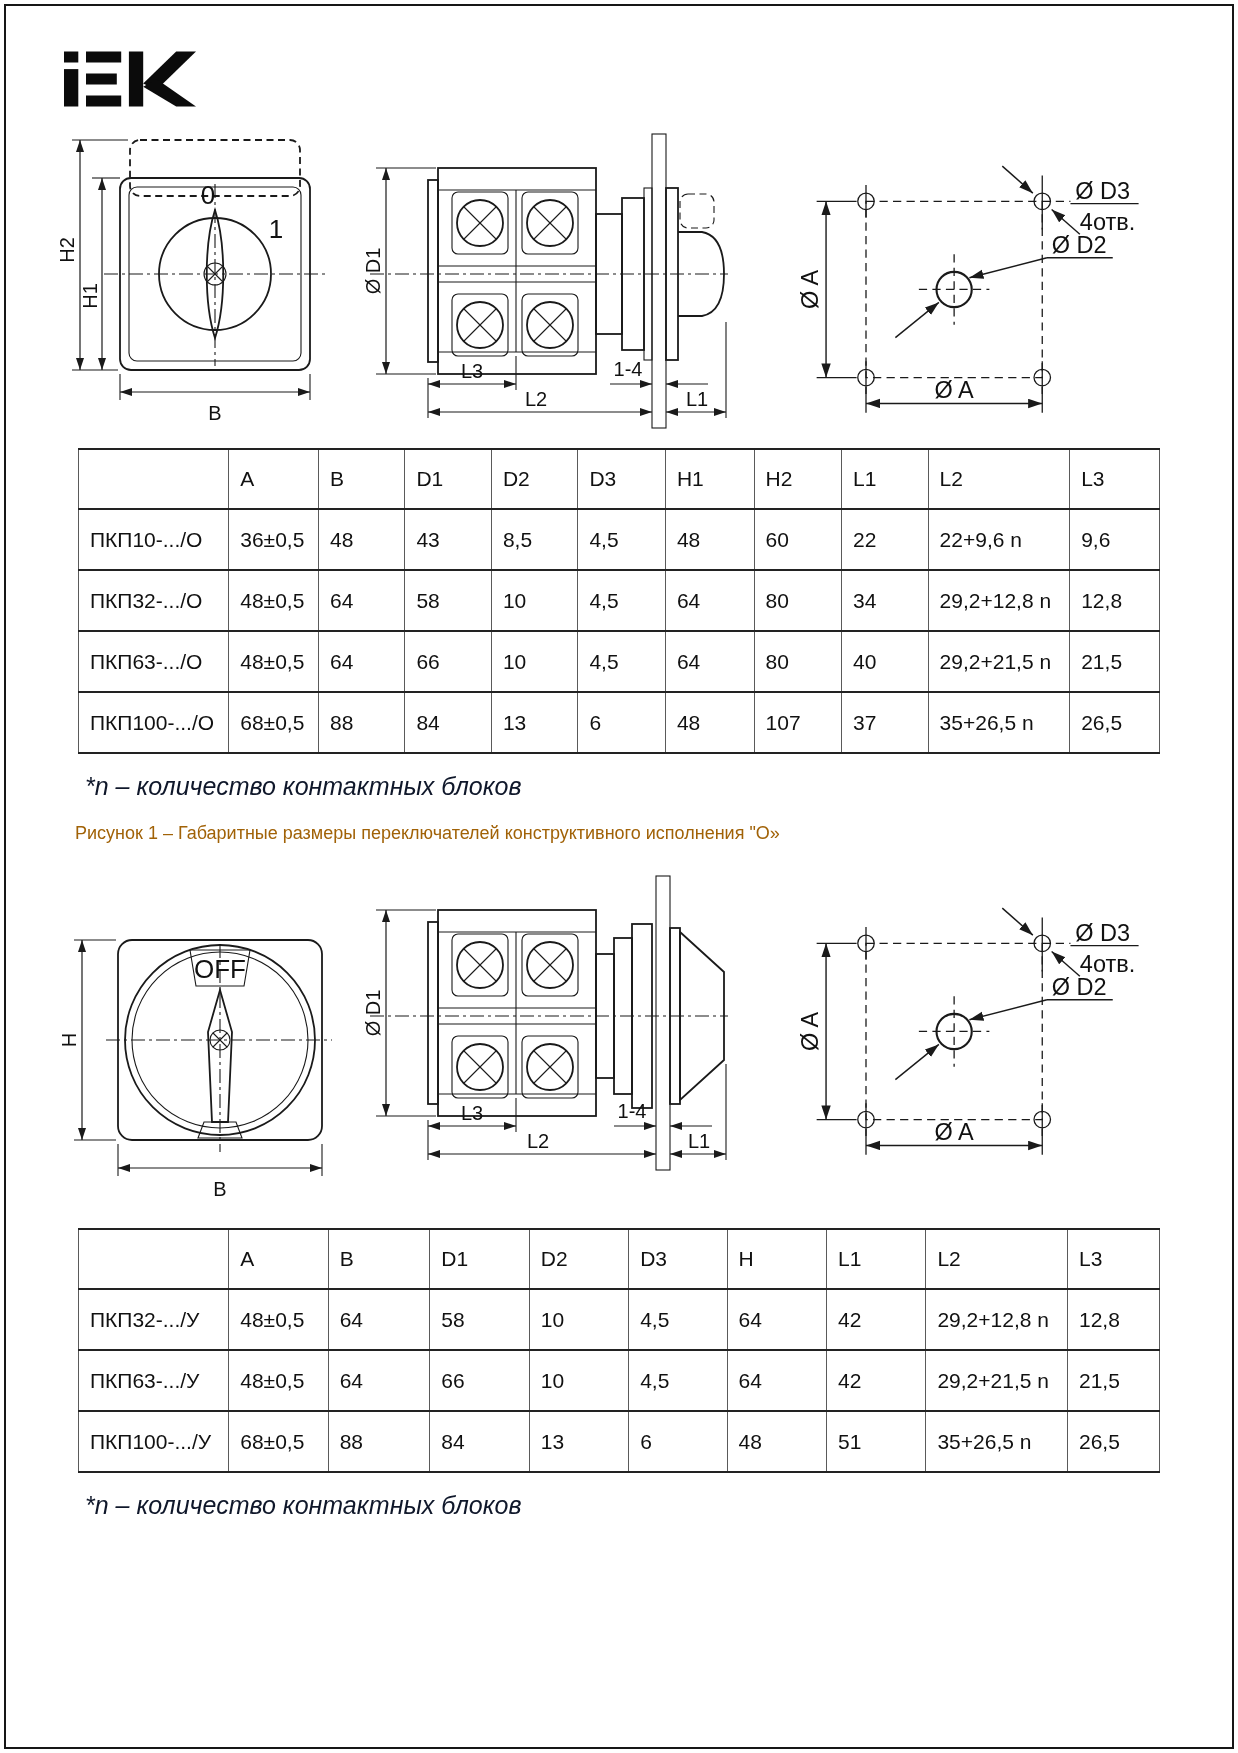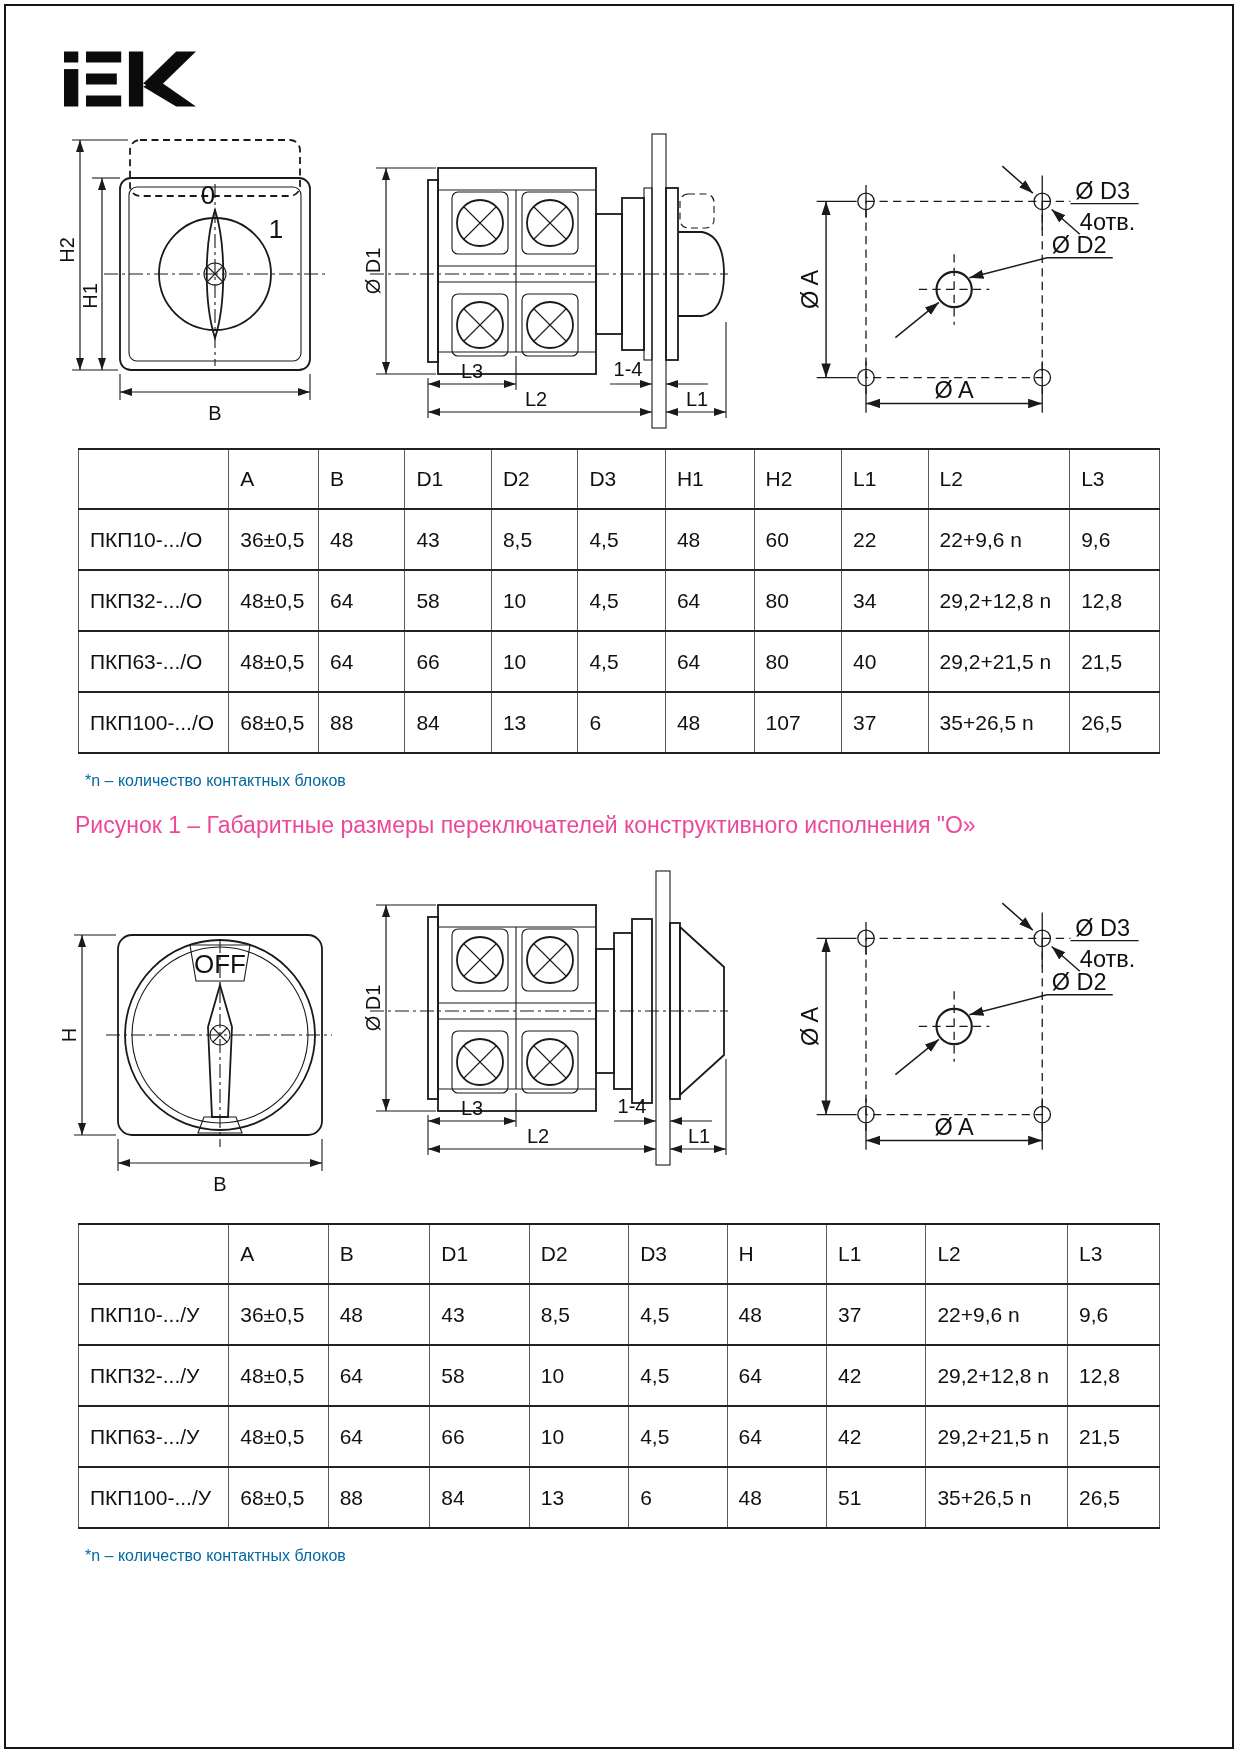--- a/index.html
+++ b/index.html
@@ -30,22 +30,22 @@
   .tbl-o th:nth-child(1){width:13.9%} .tbl-o th:nth-child(2){width:8.3%}
   .tbl-o th:nth-child(3){width:8.0%}  .tbl-o th:nth-child(4){width:8.0%}
   .tbl-o th:nth-child(5){width:8.0%}  .tbl-o th:nth-child(6){width:8.1%}
   .tbl-o th:nth-child(7){width:8.2%}  .tbl-o th:nth-child(8){width:8.1%}
   .tbl-o th:nth-child(9){width:8.0%}  .tbl-o th:nth-child(10){width:13.1%}
   .tbl-u th:nth-child(1){width:13.9%} .tbl-u th:nth-child(2){width:9.2%}
   .tbl-u th:nth-child(3){width:9.4%}  .tbl-u th:nth-child(4){width:9.2%}
   .tbl-u th:nth-child(5){width:9.2%}  .tbl-u th:nth-child(6){width:9.1%}
   .tbl-u th:nth-child(7){width:9.2%}  .tbl-u th:nth-child(8){width:9.2%}
   .tbl-u th:nth-child(9){width:13.1%}
-  .note { font-size:16px; color:#0369a1; margin:18px 0 0 27px; }
-  .caption { font-size:23px; color:#ec4899; margin:22px 0 0 17px; }
+  .note { font-size:25px; color:#0f172a; margin:18px 0 0 27px;font-style:italic; }
+  .caption { font-size:18px; color:#a16207; margin:22px 0 0 17px; }
   .mt { margin-top:26px; }
 </style>
 </head>
 <body>
 
 <div class="page">
   <div class="frame"></div>
   <div class="content">
 
     <div class="logo">
@@ -418,32 +418,20 @@
             <th>D2</th>
             <th>D3</th>
             <th>H</th>
             <th>L1</th>
             <th>L2</th>
             <th>L3</th>
           </tr>
         </thead>
         <tbody>
           <tr>
-            <td>ПКП10-.../У</td>
-            <td>36±0,5</td>
-            <td>48</td>
-            <td>43</td>
-            <td>8,5</td>
-            <td>4,5</td>
-            <td>48</td>
-            <td>37</td>
-            <td>22+9,6 n</td>
-            <td>9,6</td>
-          </tr>
-          <tr>
             <td>ПКП32-.../У</td>
             <td>48±0,5</td>
             <td>64</td>
             <td>58</td>
             <td>10</td>
             <td>4,5</td>
             <td>64</td>
             <td>42</td>
             <td>29,2+12,8 n</td>
             <td>12,8</td>

